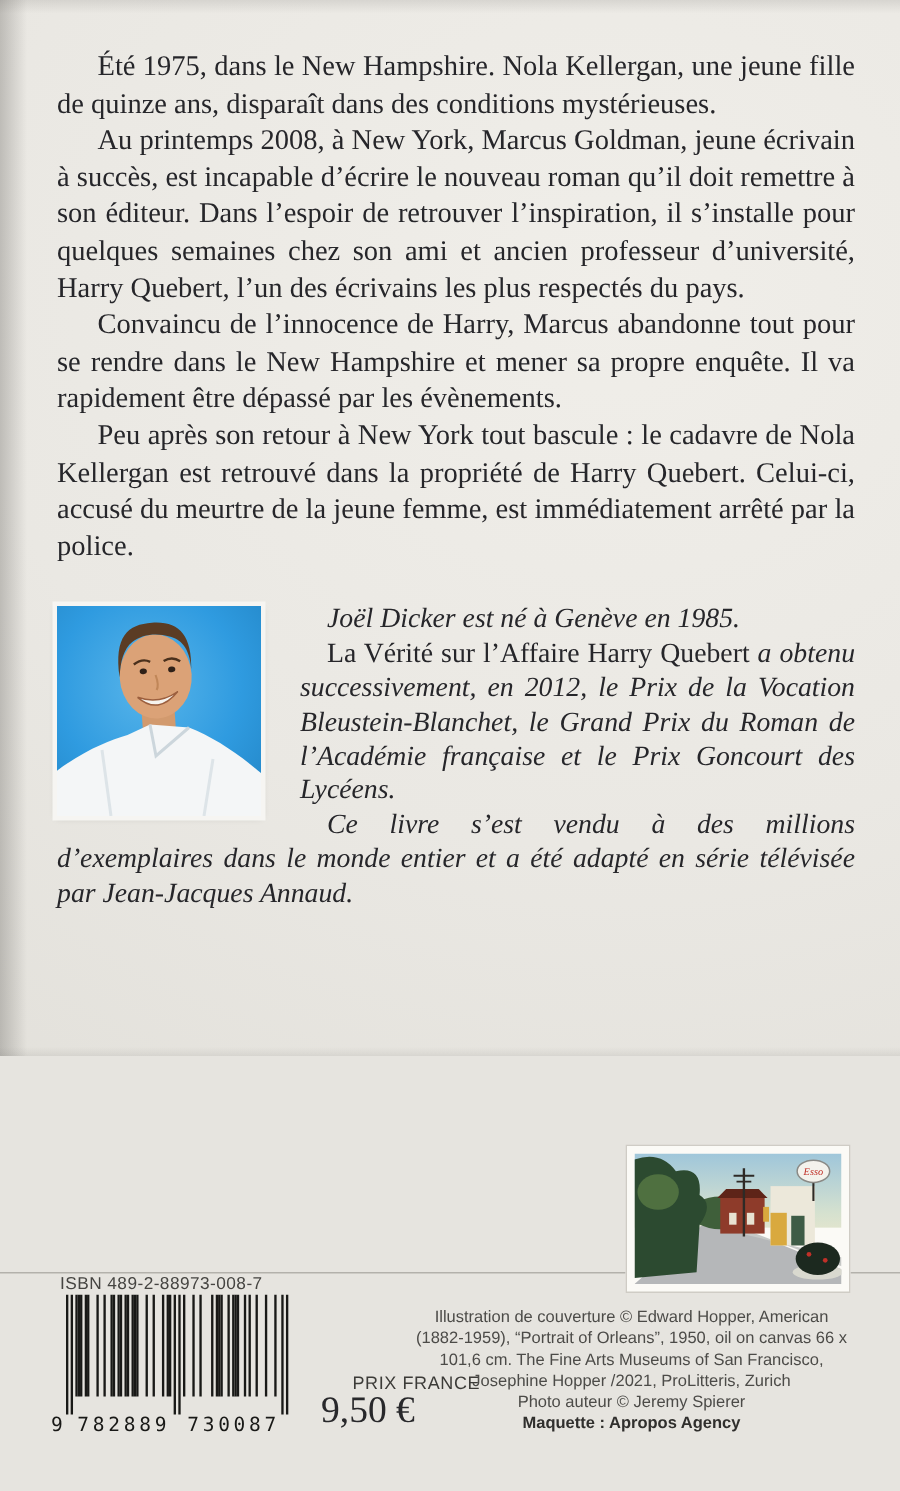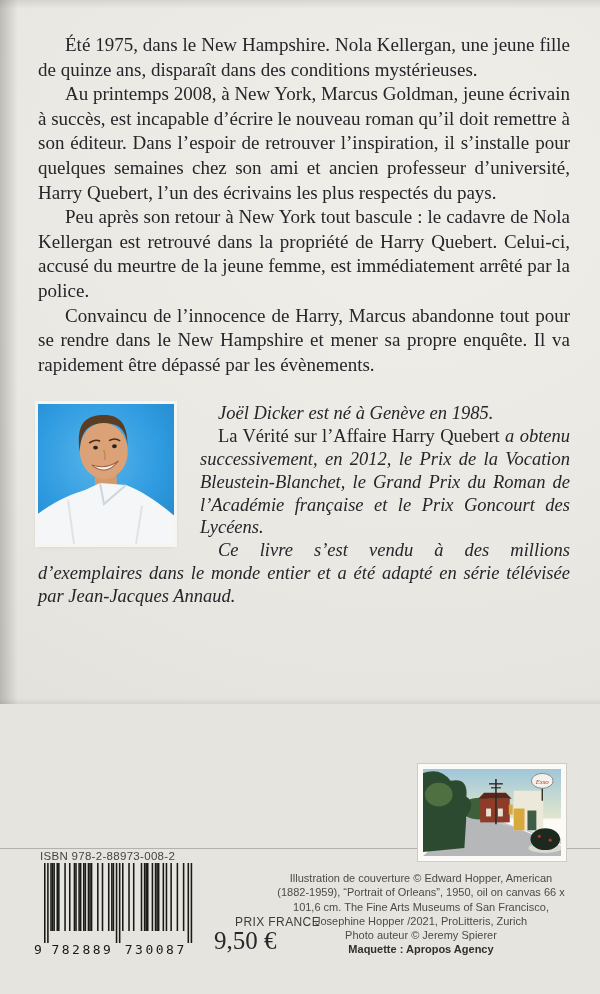--- a/index.html
+++ b/index.html
@@ -79,22 +79,22 @@
 </head>
 <body>
 
 <div class="cover">
   <div class="edge-top"></div>
 
   <div class="content">
     <div class="synopsis">
       <p>Été 1975, dans le New Hampshire. Nola Kellergan, une jeune fille de quinze ans, disparaît dans des conditions mystérieuses.</p>
       <p>Au printemps 2008, à New York, Marcus Goldman, jeune écrivain à succès, est incapable d’écrire le nouveau roman qu’il doit remettre à son éditeur. Dans l’espoir de retrouver l’inspiration, il s’installe pour quelques semaines chez son ami et ancien professeur d’université, Harry Quebert, l’un des écrivains les plus respectés du pays.</p>
+      <p>Convaincu de l’innocence de Harry, Marcus abandonne tout pour se rendre dans le New Hampshire et mener sa propre enquête. Il va rapidement être dépassé par les évènements.</p>
       <p>Peu après son retour à New York tout bascule : le cadavre de Nola Kellergan est retrouvé dans la propriété de Harry Quebert. Celui-ci, accusé du meurtre de la jeune femme, est immédiatement arrêté par la police.</p>
-      <p>Convaincu de l’innocence de Harry, Marcus abandonne tout pour se rendre dans le New Hampshire et mener sa propre enquête. Il va rapidement être dépassé par les évènements.</p>
     </div>
 
     <div class="author">
       <div class="photo" title="Portrait of Joël Dicker, smiling, white shirt, blue background">
         <svg viewBox="0 0 136 140" preserveAspectRatio="none">
           <defs>
             <radialGradient id="bgblue" cx="45%" cy="38%" r="75%">
               <stop offset="0%" stop-color="#58b5ea"></stop>
               <stop offset="60%" stop-color="#2f9be0"></stop>
               <stop offset="100%" stop-color="#2488c9"></stop>
@@ -118,21 +118,21 @@
         </svg>
       </div>
       <p>Joël Dicker est né à Genève en 1985.</p>
       <p><span class="roman">La Vérité sur l’Affaire Harry Quebert</span><span> a obtenu successivement, en 2012, le Prix de la Vocation Bleustein-Blanchet, le Grand Prix du Roman de l’Académie française et le Prix Goncourt des Lycéens.</span></p>
       <p>Ce livre s’est vendu à des millions d’exemplaires dans le monde entier et a été adapté en série télévisée par Jean-Jacques Annaud.</p>
     </div>
   </div>
 
   <div class="rule"></div>
 
-  <div class="isbn">ISBN 978-2-88973-008-2</div>
+  <div class="isbn">ISBN 489-2-88973-008-7</div>
 
   <div class="barcode">
     <svg width="170" height="94" viewBox="0 0 170 94">
         <rect x="17.00" y="0" width="1.56" height="80" fill="#191917"></rect>
         <rect x="20.12" y="0" width="1.56" height="80" fill="#191917"></rect>
         <rect x="23.24" y="0" width="1.56" height="68" fill="#191917"></rect>
         <rect x="24.80" y="0" width="1.56" height="68" fill="#191917"></rect>
         <rect x="26.36" y="0" width="1.56" height="68" fill="#191917"></rect>
         <rect x="29.48" y="0" width="1.56" height="68" fill="#191917"></rect>
         <rect x="31.04" y="0" width="1.56" height="68" fill="#191917"></rect>

